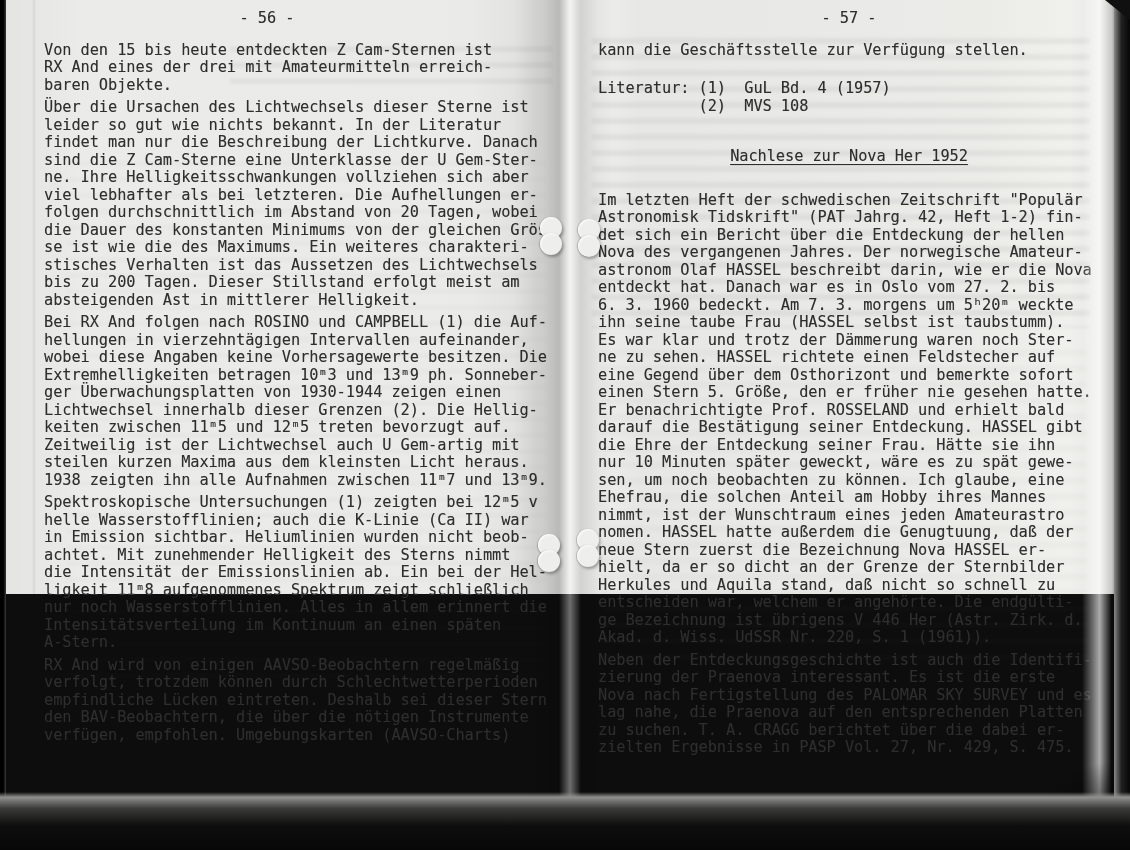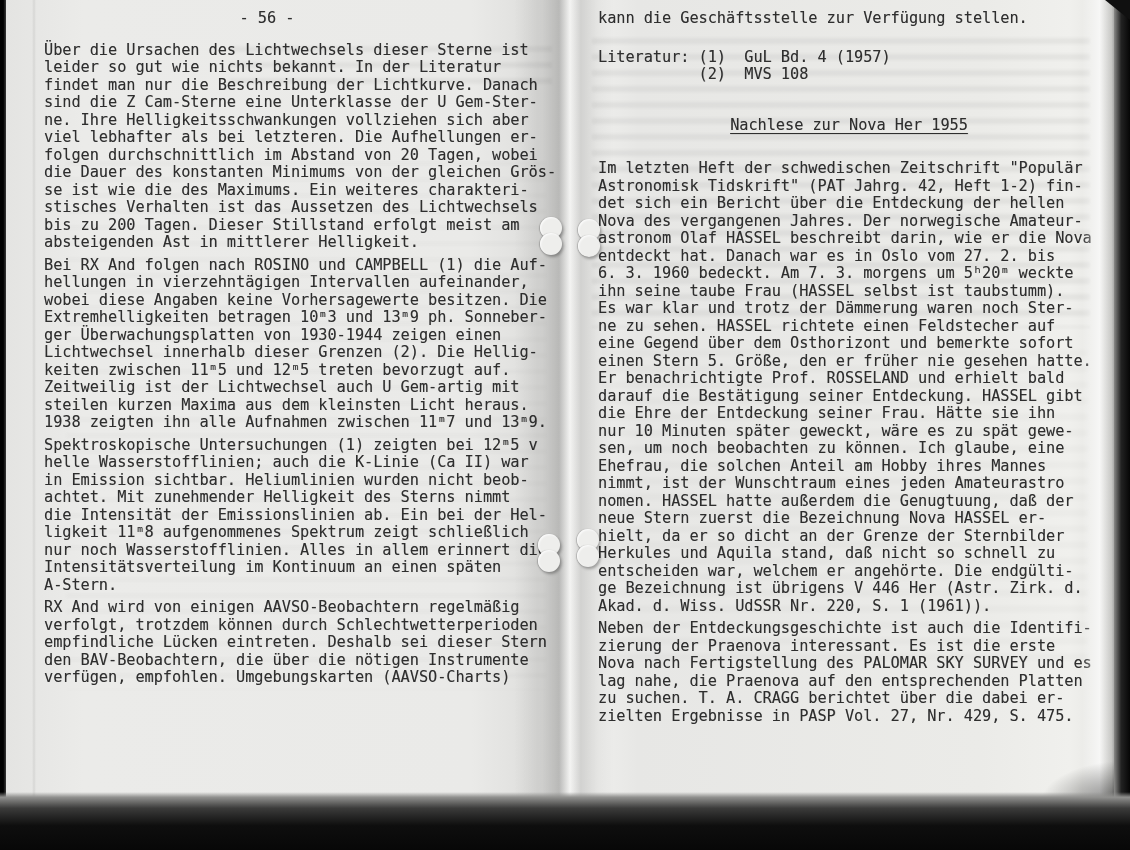--- a/index.html
+++ b/index.html
@@ -3,21 +3,21 @@
 <meta charset="utf-8">
 <style>
   html,body{margin:0;padding:0;}
   body{
     width:1130px;height:850px;position:relative;overflow:hidden;
     background:#0d0d0d;
     font-family:"DejaVu Sans Mono","Liberation Mono",monospace;
   }
   .scan{position:absolute;inset:0;}
   .paper{
-    position:absolute;left:6px;top:0;width:1108px;height:802px;
+    position:absolute;left:6px;top:0;width:1108px;height:594px;
     background:linear-gradient(90deg,#e4e4e2 0%,#ebebe9 7%,#eaeae8 42%,#dededc 48%,#f1f1ef 52%,#e7e7e5 57%,#ebebe8 88%,#f0f0ed 96%,#e3e3e0 100%);
     z-index:1;
   }
   
   .ghost{
     position:absolute;z-index:2;pointer-events:none;
     background:repeating-linear-gradient(180deg,transparent 0 10.5px,rgba(95,95,95,.55) 10.5px 16px);
     filter:blur(1.4px);
   }
   .g1{left:224px;top:36px;width:322px;height:52px;opacity:.13;}
@@ -75,20 +75,23 @@
 <div class="scan">
   <div class="paper">
 
     <div class="ghost g1"></div>
     <div class="ghost g2"></div>
     <div class="ghost g3"></div>
     <div class="ghost g4"></div>
 
     <div class="page page-left">
       <div class="pnum">- 56 -</div>
+      <p class="para">Von den 15 bis heute entdeckten Z Cam-Sternen ist
+RX And eines der drei mit Amateurmitteln erreich-
+baren Objekte.</p>
       <p class="para">Über die Ursachen des Lichtwechsels dieser Sterne ist
 leider so gut wie nichts bekannt. In der Literatur
 findet man nur die Beschreibung der Lichtkurve. Danach
 sind die Z Cam-Sterne eine Unterklasse der U Gem-Ster-
 ne. Ihre Helligkeitsschwankungen vollziehen sich aber
 viel lebhafter als bei letzteren. Die Aufhellungen er-
 folgen durchschnittlich im Abstand von 20 Tagen, wobei
 die Dauer des konstanten Minimums von der gleichen Grös-
 se ist wie die des Maximums. Ein weiteres charakteri-
 stisches Verhalten ist das Aussetzen des Lichtwechsels
@@ -114,24 +117,25 @@
 Intensitätsverteilung im Kontinuum an einen späten
 A-Stern.</p>
       <p class="para">RX And wird von einigen AAVSO-Beobachtern regelmäßig
 verfolgt, trotzdem können durch Schlechtwetterperioden
 empfindliche Lücken eintreten. Deshalb sei dieser Stern
 den BAV-Beobachtern, die über die nötigen Instrumente
 verfügen, empfohlen. Umgebungskarten (AAVSO-Charts)</p>
     </div>
 
     <div class="page page-right">
+      <div class="pnum">- 57 -</div>
       <p class="cont-line">kann die Geschäftsstelle zur Verfügung stellen.</p>
       <p class="lit-block">Literatur: (1)  GuL Bd. 4 (1957)
            (2)  MVS 108</p>
-      <div class="article-title">Nachlese zur Nova Her 1955</div>
+      <div class="article-title">Nachlese zur Nova Her 1952</div>
       <p class="para">Im letzten Heft der schwedischen Zeitschrift "Populär
 Astronomisk Tidskrift" (PAT Jahrg. 42, Heft 1-2) fin-
 det sich ein Bericht über die Entdeckung der hellen
 Nova des vergangenen Jahres. Der norwegische Amateur-
 astronom Olaf HASSEL beschreibt darin, wie er die Nova
 entdeckt hat. Danach war es in Oslo vom 27. 2. bis
 6. 3. 1960 bedeckt. Am 7. 3. morgens um 5ʰ20ᵐ weckte
 ihn seine taube Frau (HASSEL selbst ist taubstumm).
 Es war klar und trotz der Dämmerung waren noch Ster-
 ne zu sehen. HASSEL richtete einen Feldstecher auf

